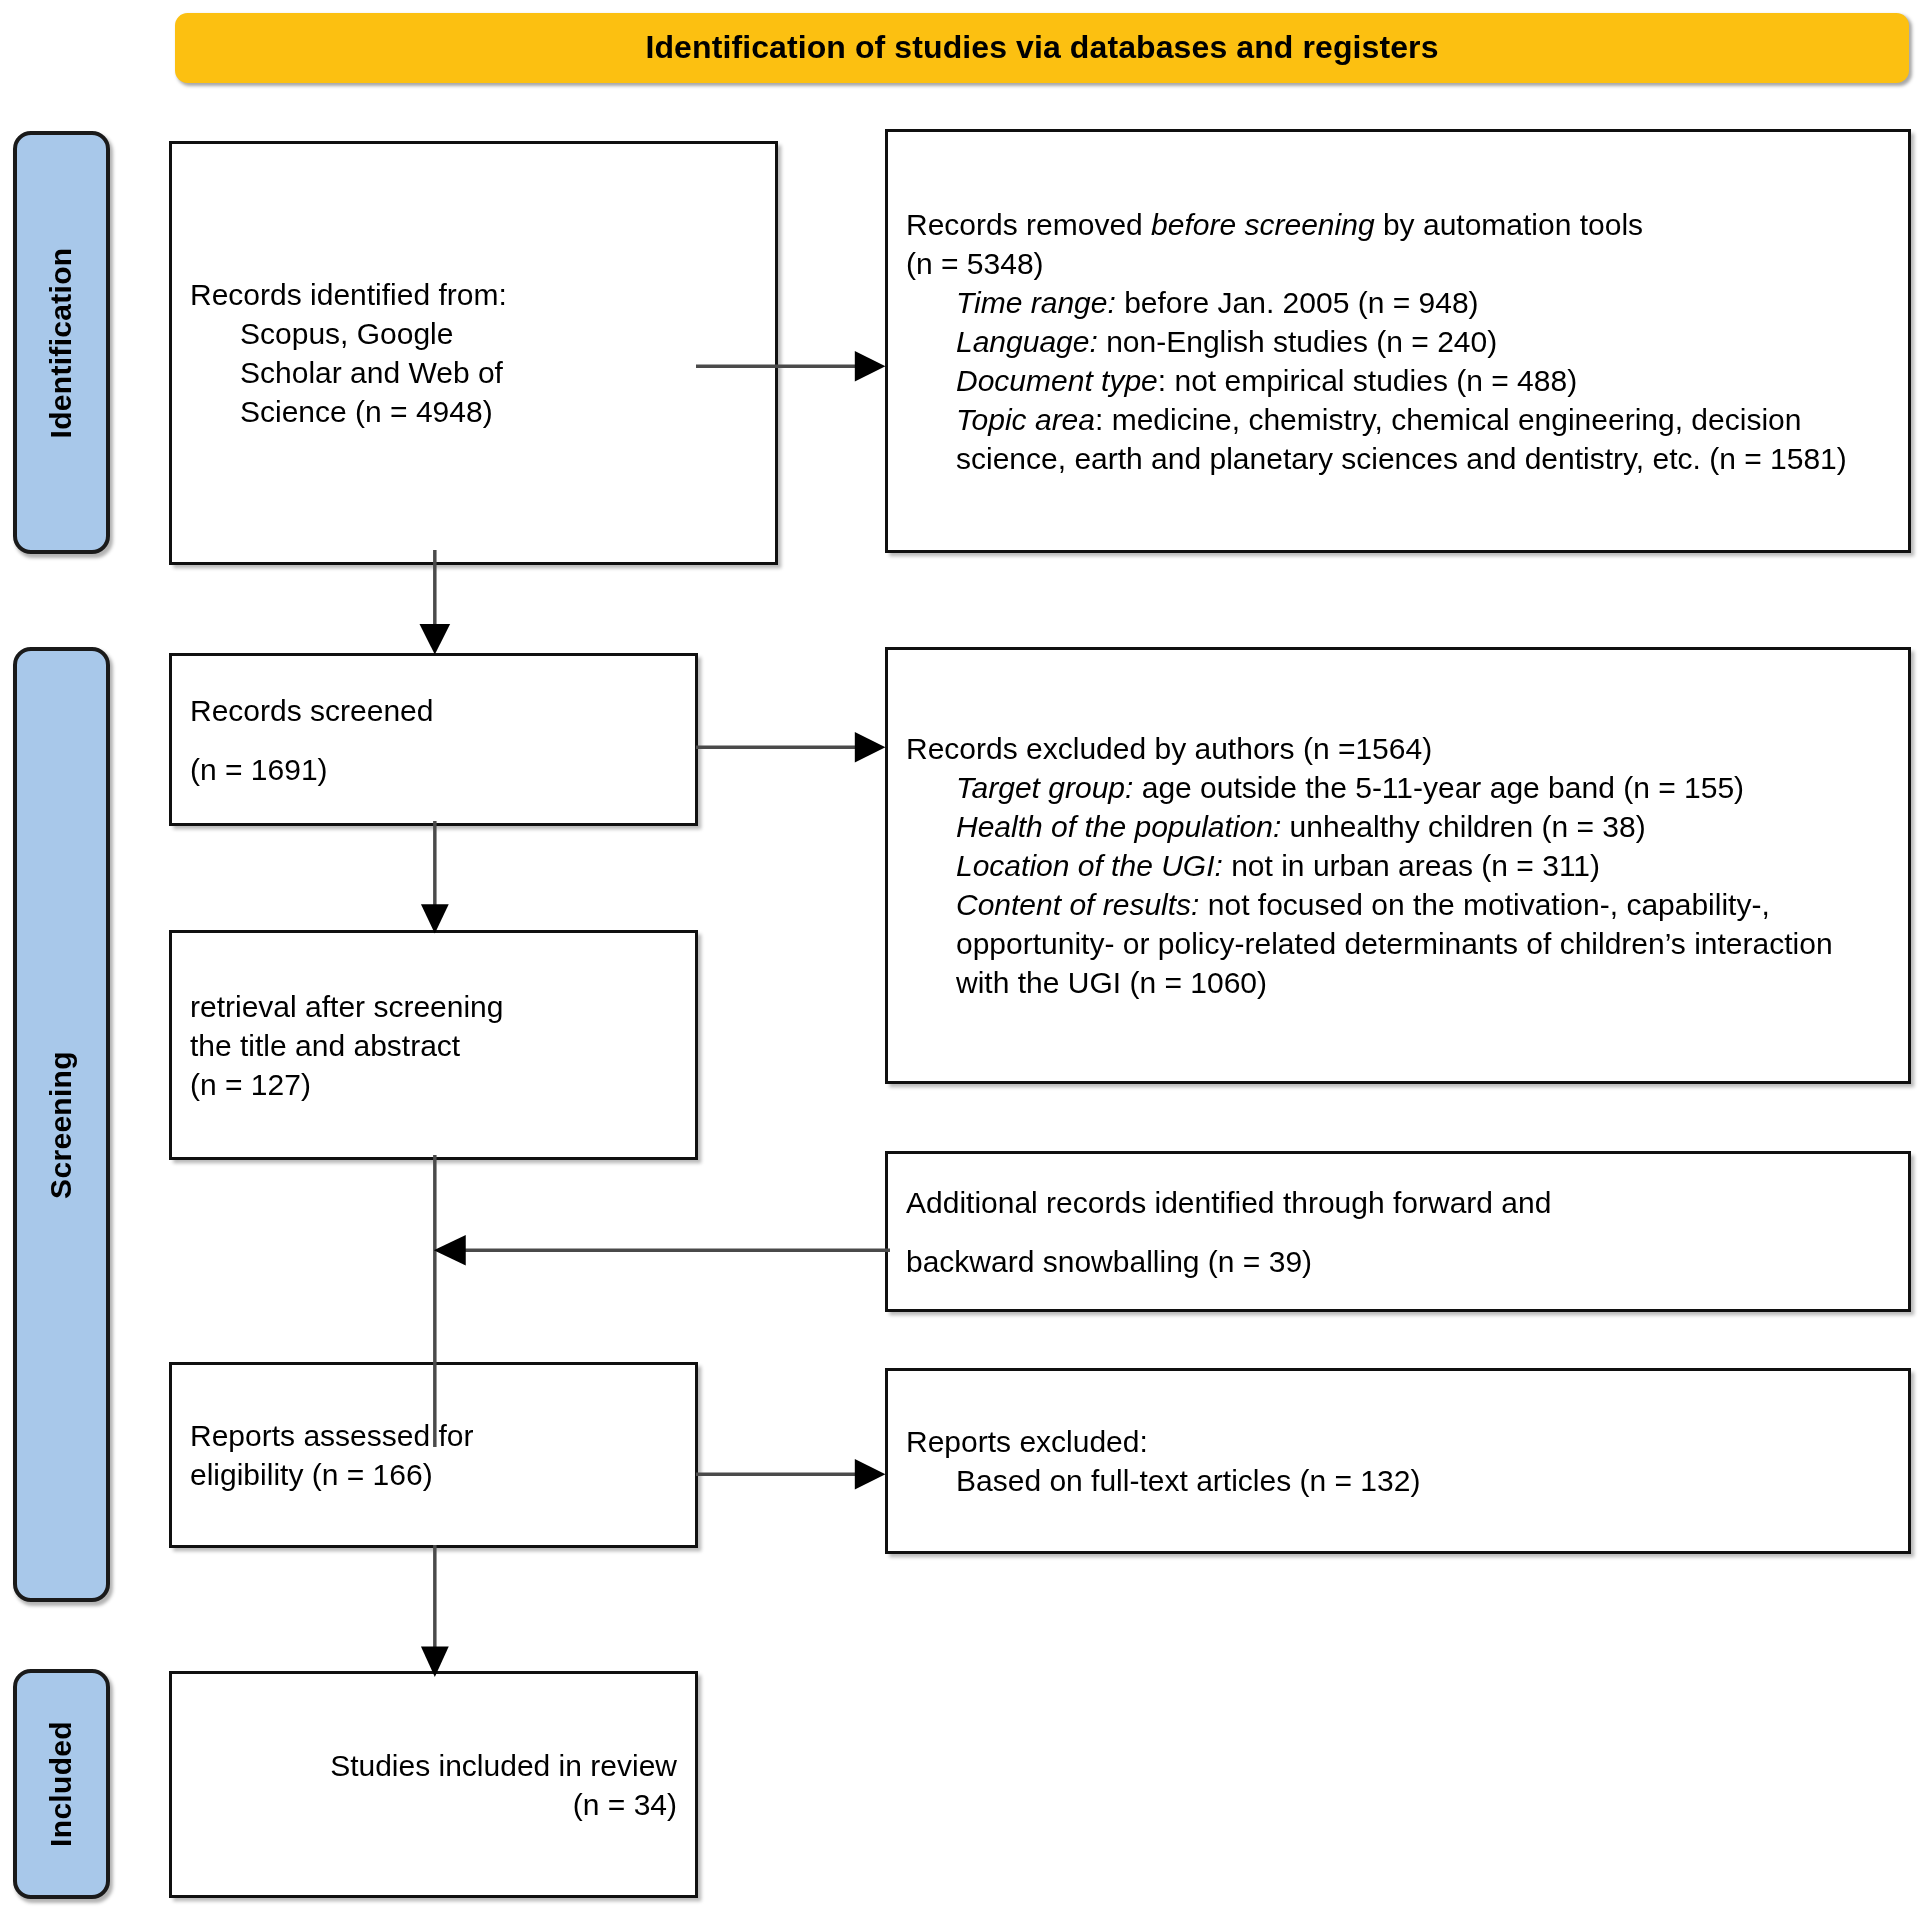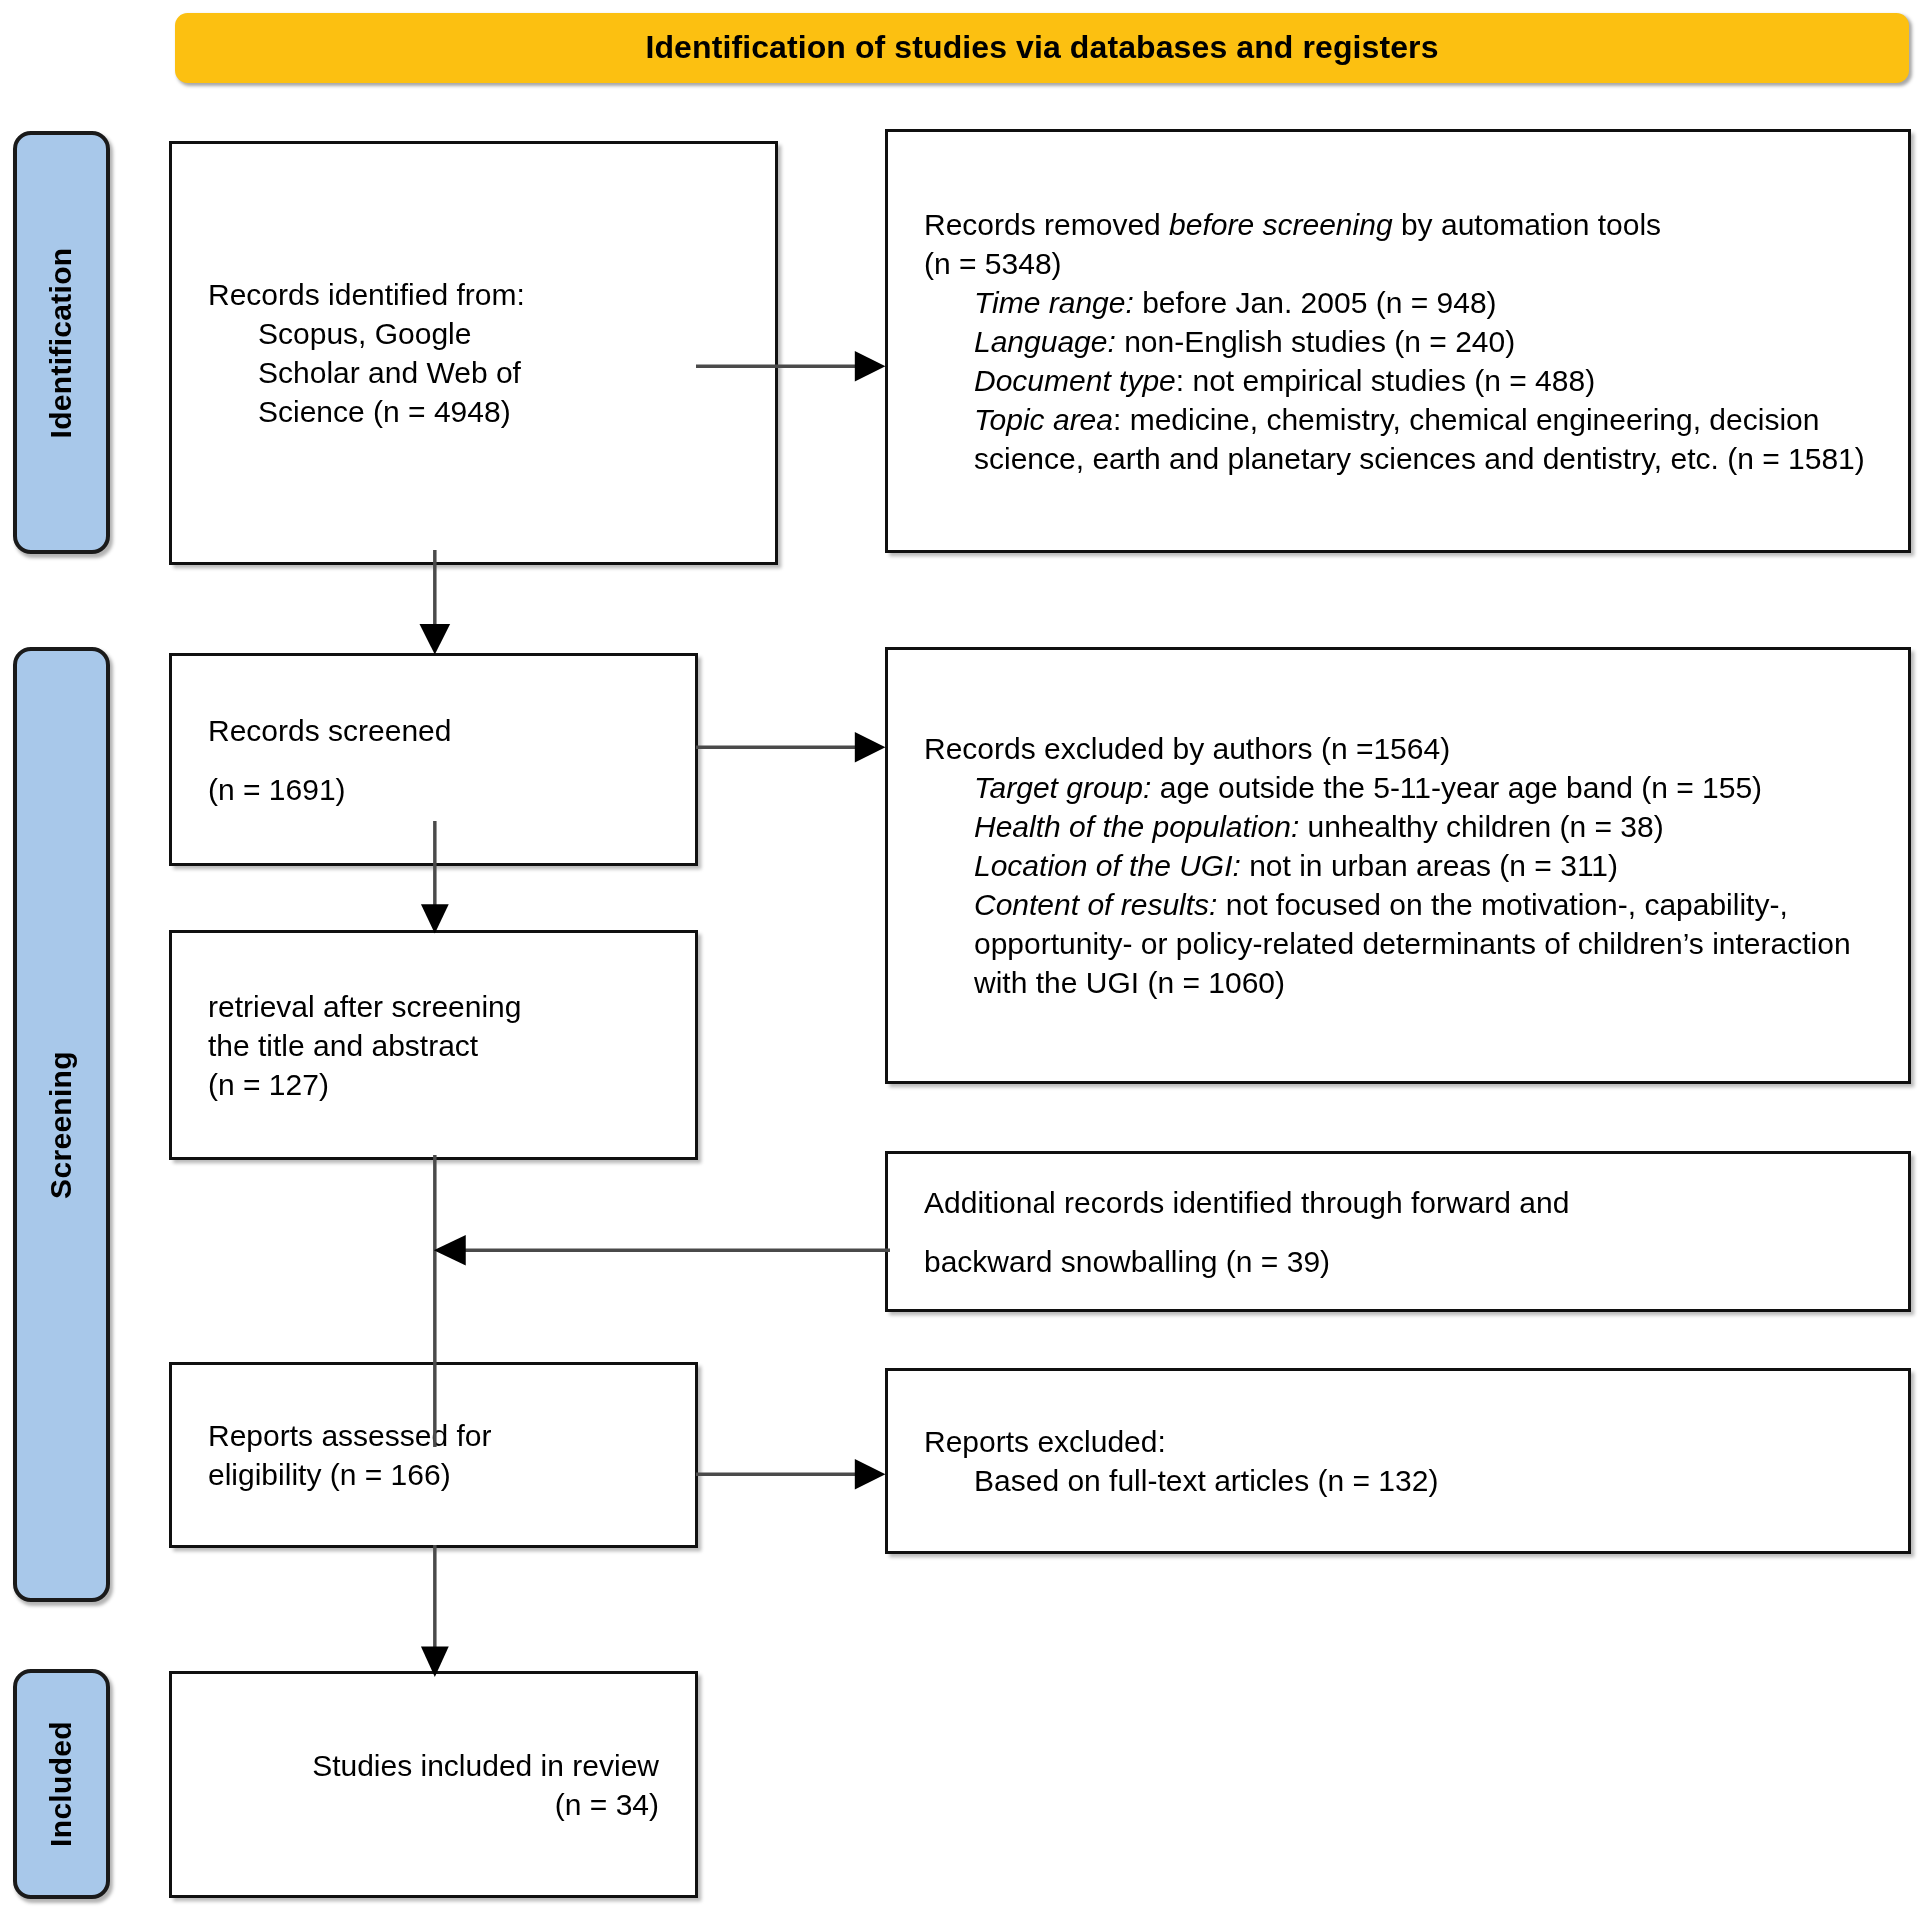--- a/index.html
+++ b/index.html
@@ -71,40 +71,40 @@
   
   .box {
     position: absolute;
     background: #ffffff;
     border: 3.5px solid #101010;
     box-sizing: border-box;
     box-shadow: 3.5px 4.2px 3.5px rgba(0,0,0,0.28);
     display: flex;
     flex-direction: column;
     justify-content: center;
-    padding: 7px 36px;
+    padding: 7px 18px;
   }
   .box p {
     margin: 0;
     font-size: 30px;
     line-height: 1.30;
     color: #000000;
   }
   .box p.ind {
     padding-left: 50px;
     text-indent: 0;
   }
   .box p i, .box p em {
     font-style: italic;
   }
 
   
   #box-identified   { left: 169px;  top: 129px;  width: 609px;  height: 424px; margin-top: 12px; }
   #box-removed      { left: 885px; top: 129px;  width: 1026px; height: 424px; }
-  #box-screened     { left: 169px;  top: 653px;  width: 529px;  height: 213px; gap: 20px; }
+  #box-screened     { left: 169px;  top: 653px;  width: 529px;  height: 173px; gap: 20px; }
   #box-excluded-aut { left: 885px; top: 647px;  width: 1026px; height: 437px; }
   #box-sought       { left: 169px;  top: 930px; width: 529px;  height: 230px; }
   #box-snowball     { left: 885px; top: 1151px; width: 1026px; height: 161px; gap: 20px; }
   #box-assessed     { left: 169px;  top: 1362px; width: 529px;  height: 186px; }
   #box-excluded-rep { left: 885px; top: 1368px; width: 1026px; height: 186px; }
   #box-included     { left: 169px;  top: 1671px; width: 529px;  height: 227px; align-items: flex-end; }
 
   
   .conn {
     position: absolute;

